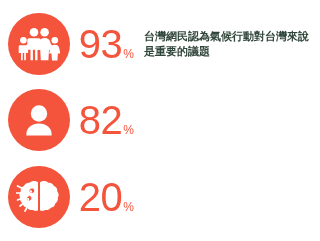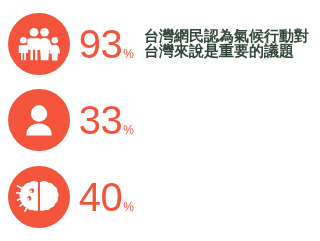--- a/index.html
+++ b/index.html
@@ -73,21 +73,21 @@
     margin-left: 1px;
     font-weight: 400;
   }
 
   
   .caption {
     flex: 1 1 auto;
     margin-left: 6px;
     padding-right: 4px;
     color: #31463a;
-    font-size: 15px;
+    font-size: 11px;
     line-height: 15px;
     font-weight: bold;
     letter-spacing: 0px;
     box-sizing: border-box;
     font-family: "DejaVu Sans", "Liberation Sans", sans-serif;
   }
 </style>
 </head>
 <body>
 
@@ -130,21 +130,21 @@
     <div class="icon-badge">
       <svg width="36" height="36" viewBox="0 0 36 36" aria-hidden="true">
         <g fill="#ffffff">
           <circle cx="18" cy="11.5" r="8.2"></circle>
           <path d="M18 21.6c7.2 0 12.6 4.6 12.6 10.4v1.4H5.4V32c0-5.8 5.4-10.4 12.6-10.4z"></path>
         </g>
       </svg>
     </div>
 
     <div class="pct-wrap">
-      <span class="pct-number">33</span>
+      <span class="pct-number">82</span>
       <span class="pct-sign">%</span>
     </div>
 
   </div>
 
   <div class="stat-row">
 
     <div class="icon-badge">
       <svg width="46" height="38" viewBox="0 0 46 38" aria-hidden="true">
         <g stroke="#ffffff" stroke-width="1.7" stroke-linecap="round">
@@ -162,19 +162,19 @@
         </g>
 
         <g fill="#f4543c">
           <path d="M14.8 10.2l.9.5.9-.5.5.9 1 .1-.2 1 .7.7-.8.6v1l-1-.1-.6.8-.8-.6-1 .3-.3-1-.9-.4.5-.9-.3-1 1-.2.4-1zM14.9 12.3a1.1 1.1 0 1 0 0 2.2 1.1 1.1 0 0 0 0-2.2z"></path>
           <path d="M11.7 17.8l1 .4.8-.6.6.8 1 .1-.1 1 .8.6-.7.7.1 1-1 .1-.5.9-.9-.5-1 .2-.2-1-.9-.5.6-.8-.2-1 1-.2.6-1.1zM12.1 20.1a1.1 1.1 0 1 0 .1 2.2 1.1 1.1 0 0 0-.1-2.2z"></path>
         </g>
       </svg>
     </div>
 
     <div class="pct-wrap">
-      <span class="pct-number">40</span>
+      <span class="pct-number">20</span>
       <span class="pct-sign">%</span>
     </div>
 
   </div>
 
 </div>
 
 </body></html>

